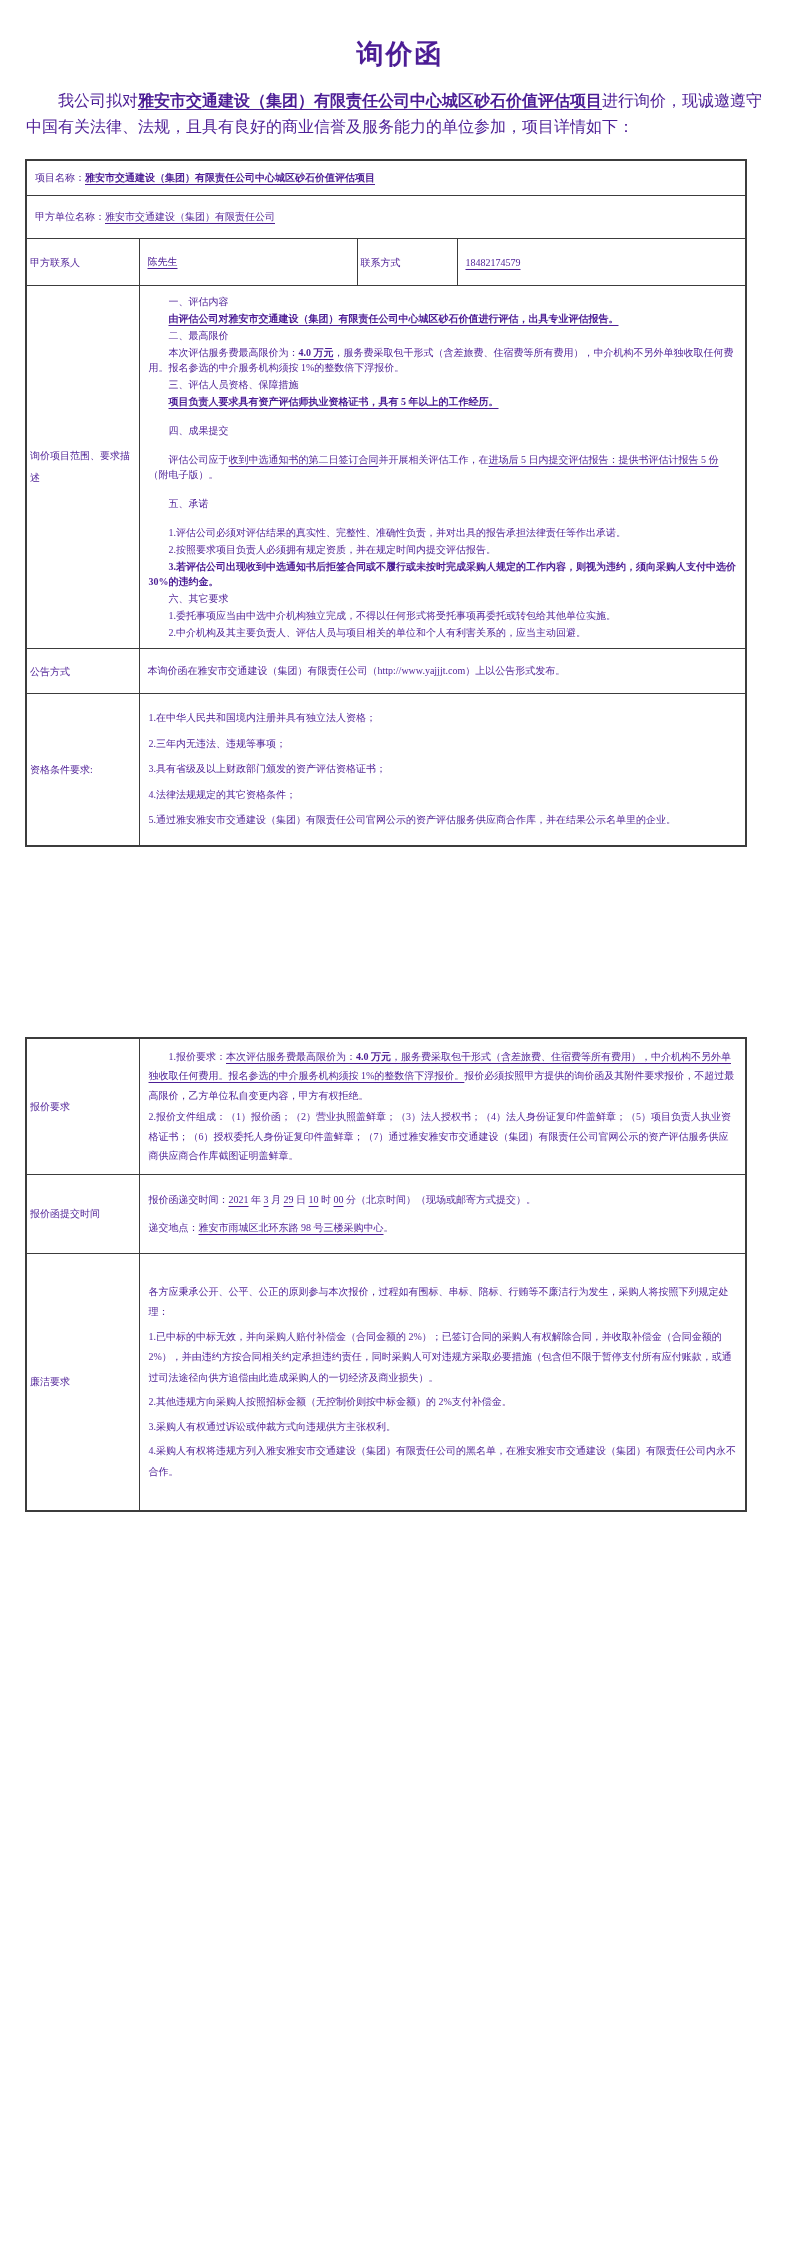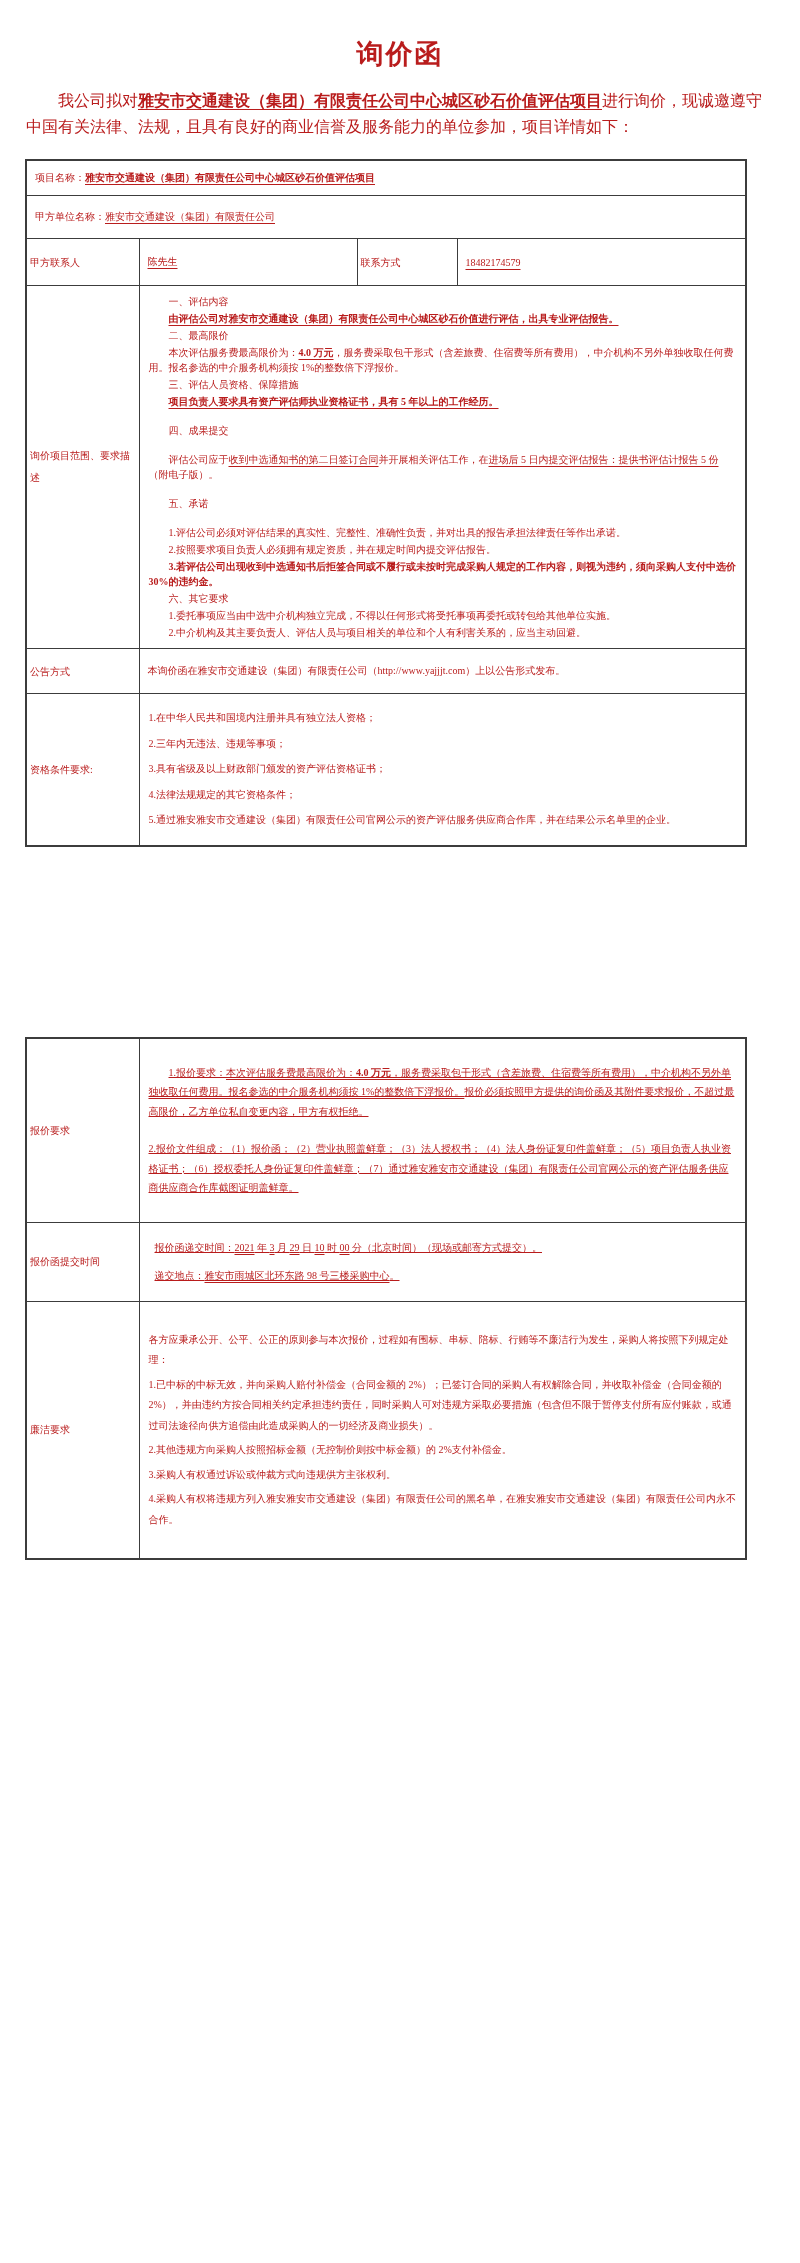--- a/index.html
+++ b/index.html
@@ -1,18 +1,18 @@
 <!DOCTYPE html>
 <html><head>
 <meta charset="utf-8">
 <style>
   html,body{margin:0;padding:0;background:#ffffff;}
   .page{
     width:800px;height:1740px;background:#ffffff;overflow:hidden;
-    font-family:"Liberation Serif","DejaVu Serif",serif;color:#b91c1c;
+    font-family:"Liberation Serif","DejaVu Serif",serif;color:#4c1d95;
   }
   .doc-title{
     text-align:center;font-size:27px;font-weight:bold;
     padding-top:36px;margin:0 0 16px 0;letter-spacing:2px;
   }
   .intro{
     margin:0 30px 8px 26px;font-size:16px;line-height:1.6;
     text-indent:2em;word-break:break-all;
   }
   table{
@@ -35,24 +35,24 @@
   .r-contact td{height:38px;}
   .r-announce td{height:36px;}
   .r-deposit td{height:42px;}
   .r-payment td{height:42px;}
   .scope-cell{vertical-align:top;line-height:1.5;padding:6px 9px;margin-left:12px;}
   .scope-cell p{text-indent:2em;margin:2px 0;}
   .scope-cell p.mt{margin-top:14px;}
   .qual-cell{vertical-align:middle;line-height:1.45;padding:6px 9px;}
   .qual-cell p{margin:11px 0;}
   .quote-cell{vertical-align:top;line-height:1.95;padding:6px 9px;}
-  .quote-cell p{margin:18px 0;text-decoration:underline;}
+  .quote-cell p{margin:2px 0;}
   .quote-cell p.ind{text-indent:2em;}
   .submit-cell{vertical-align:middle;line-height:1.8;padding:6px 9px;}
-  .submit-cell p{margin:10px 6px;text-decoration:underline;}
+  .submit-cell p{margin:10px 0;}
   .integrity-cell{vertical-align:top;line-height:2.05;padding:24px 9px;}
   .integrity-cell p{margin:4px 0;}
 </style>
 </head>
 <body>
 
 <div class="page">
 
   <div class="doc-title">询价函</div>
 

